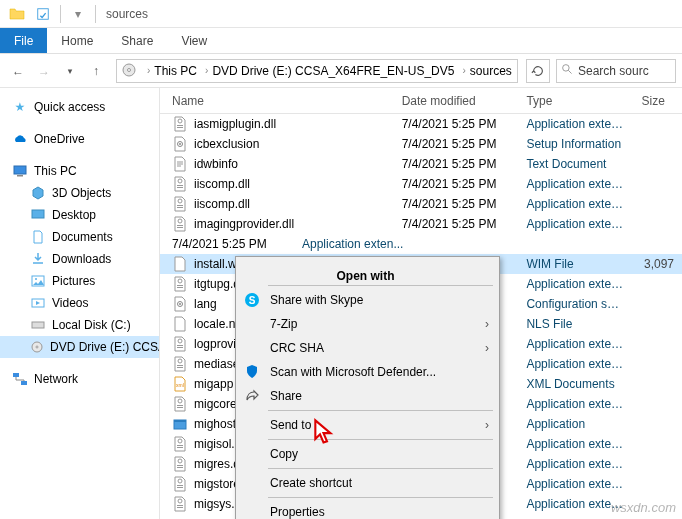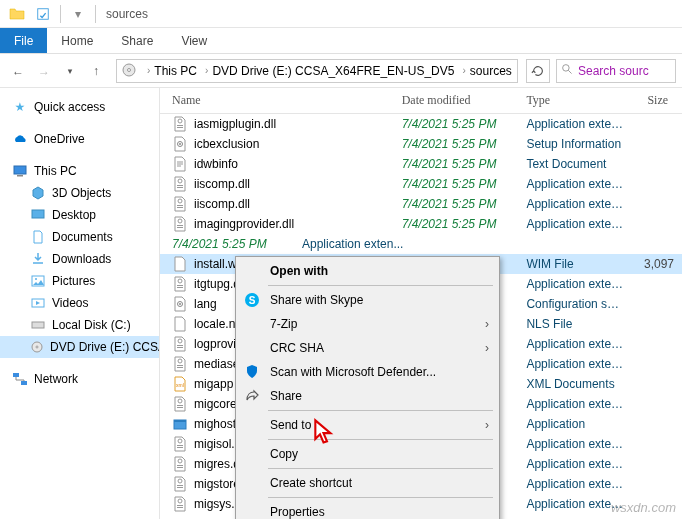--- a/index.html
+++ b/index.html
@@ -18,53 +18,53 @@
 
 
 .navbar { height: 34px; display: flex; align-items: center; padding: 0 6px; border-bottom: 1px solid #e5e5e5; gap: 2px; }
 .navbar .nav-btn { width: 24px; height: 24px; display: flex; align-items: center; justify-content: center; color: #555; }
 .navbar .nav-btn.disabled { color: #bbb; }
 .address { flex: 1; height: 24px; border: 1px solid #ccc; display: flex; align-items: center; padding: 0 4px; margin: 0 6px; overflow: hidden; }
 .address .folder-ico { width: 18px; height: 18px; margin-right: 4px; }
 .crumb { display: flex; align-items: center; white-space: nowrap; padding: 0 2px; }
 .crumb .chev { color: #888; margin: 0 4px; font-size: 10px; }
 .refresh-btn { width: 24px; height: 24px; border: 1px solid #ccc; display: flex; align-items: center; justify-content: center; margin-right: 4px; }
-.searchbox { width: 120px; height: 24px; border: 1px solid #ccc; display: flex; align-items: center; padding: 0 4px; color: #a21caf; overflow: hidden; }
+.searchbox { width: 120px; height: 24px; border: 1px solid #ccc; display: flex; align-items: center; padding: 0 4px; color: #404040; overflow: hidden; }
 .searchbox .mag { margin-right: 4px; }
 
 
 .main { display: flex; height: calc(519px - 28px - 26px - 34px); }
 .tree { width: 160px; border-right: 1px solid #e5e5e5; padding: 8px 0; overflow: hidden; }
 .tree-item { display: flex; align-items: center; height: 22px; padding-left: 12px; gap: 6px; white-space: nowrap; }
 .tree-item.child { padding-left: 30px; }
 .tree-item.selected { background: #cce8ff; }
 .tree .spacer { height: 10px; }
 .ico { width: 16px; height: 16px; display: inline-flex; align-items: center; justify-content: center; }
 
 .content { flex: 1; display: flex; flex-direction: column; overflow: hidden; }
 .headers { height: 26px; display: flex; align-items: center; border-bottom: 1px solid #e5e5e5; color: #555; padding-left: 4px; }
-.headers .col { padding: 0 8px; font-family: Liberation Serif, serif; }
+.headers .col { padding: 0 8px; }
 .col-name { width: 240px; }
 .col-date { width: 130px; }
 .col-type { width: 120px; }
-.col-size { width: 50px; text-align: center; }
+.col-size { width: 50px; text-align: left; }
 
 .filelist { flex: 1; overflow: hidden; }
 .row { display: flex; align-items: center; height: 20px; padding-left: 4px; }
 .row.selected { background: #cce8ff; }
 .row .cell { padding: 0 8px; white-space: nowrap; overflow: hidden; text-overflow: ellipsis; }
 .row .cell-name { width: 240px; display: flex; align-items: center; gap: 6px; }
-.row .cell-date { width: 130px; color: #15803d; font-style: italic; }
+.row .cell-date { width: 130px; color: #000000; }
 .row .cell-type { width: 120px; color: #0c4a6e; }
 .row .cell-size { width: 50px; text-align: right; color: #444; }
 
 
 .context-menu { position: absolute; top: 256px; left: 235px; width: 265px; background: #f0f0f0; border: 1px solid #a0a0a0; box-shadow: 2px 2px 5px rgba(0,0,0,0.3); padding: 2px; z-index: 100; }
 .context-menu .cm-item { display: flex; align-items: center; height: 24px; padding: 0 8px 0 4px; gap: 8px; }
-.context-menu .cm-item.bold { font-weight: 600; }
+.context-menu .cm-item.bold { font-weight: 600; flex-direction: column; }
 .context-menu .cm-icon { width: 20px; height: 20px; display: flex; align-items: center; justify-content: center; font-size: 14px; }
 .context-menu .cm-label { flex: 1; }
 .context-menu .cm-arrow { color: #555; }
 .context-menu .cm-sep { height: 1px; background: #c0c0c0; margin: 2px 4px 2px 30px; }
 
 
 .cursor { position: absolute; top: 418px; left: 313px; z-index: 200; pointer-events: none; }
 .cursor-svg { width: 28px; height: 28px; }
 
 

